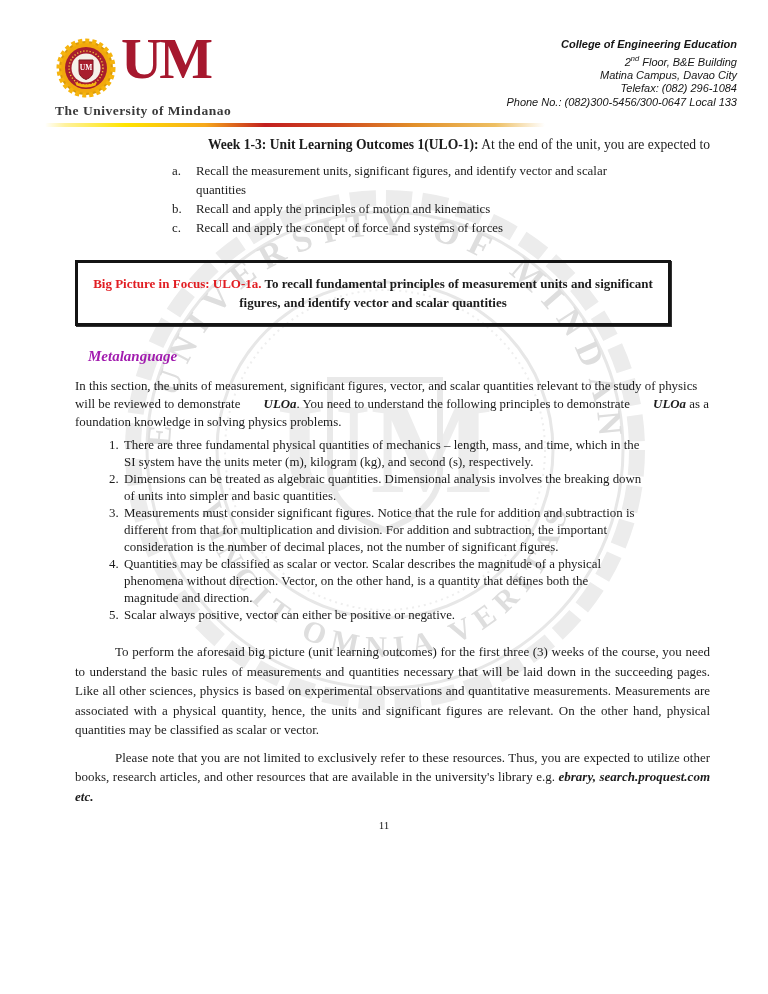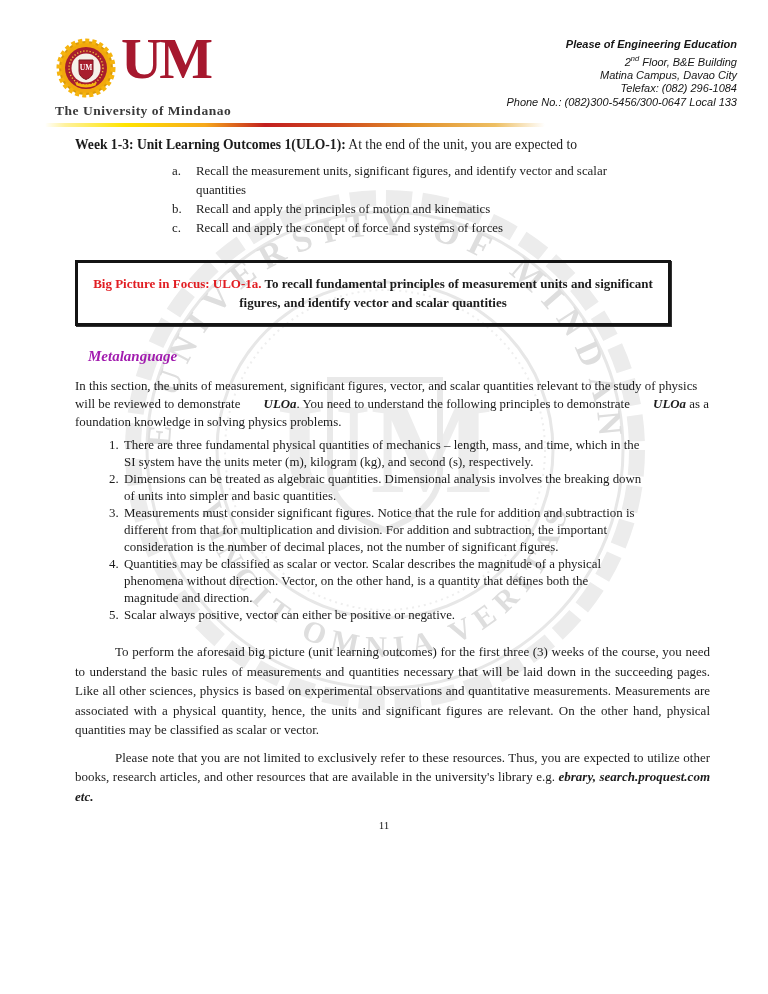--- a/index.html
+++ b/index.html
@@ -17,21 +17,21 @@
   .um-letters{font-size:57px;line-height:0.82;font-weight:bold;color:#a6182e;letter-spacing:-3px;margin-left:4px;font-family:"Liberation Serif",serif;}
   .logo-caption{font-size:13.5px;font-weight:bold;color:#3a3a3a;margin-top:3px;letter-spacing:0.5px;}
   .contact{font-family:"Liberation Sans",sans-serif;font-style:italic;font-size:11px;line-height:13.6px;text-align:right;color:#161616;margin-top:2px;}
   .contact .c1{font-weight:bold;}
   .contact sup{font-size:7.5px;}
   .grad-line{margin:4px 0 0 45px;width:500px;height:4px;border-radius:2px;
     background:linear-gradient(90deg,rgba(255,250,200,0) 0%,#fff29e 4%,#ffe400 16%,#f6a81c 32%,#c21f1f 44%,#cf481f 58%,#e2902a 74%,#eebf63 90%,rgba(238,191,99,0) 100%);}
 
   .col{padding:0 58px 0 75px;}
 
-  .week-title{margin-top:9px;font-size:13.6px;line-height:18px;}
+  .week-title{margin-top:9px;font-size:13.6px;line-height:18px;text-align:right;}
   .week-title b{font-weight:bold;}
 
   .outcomes{margin:8px 0 0 97px;font-size:12.9px;line-height:19px;}
   .outcome-row{display:flex;}
   .outcome-letter{width:24px;flex:0 0 24px;}
   .outcome-text{max-width:440px;}
 
   .big-box{margin-top:22px;width:582px;border:3px solid #141414;box-shadow:1px 1px 0 #333;
     padding:11px 4px;text-align:center;font-weight:bold;font-size:13px;line-height:19px;}
   .big-box .red{color:#e11d22;}
@@ -89,21 +89,21 @@
           <path d="M 24 24 h 14 v 11 q 0 6 -7 8.5 q -7 -2.5 -7 -8.5 z" fill="#a81e2d" stroke="#7e1622" stroke-width="1"></path>
           <text x="31" y="34" text-anchor="middle" font-family="Liberation Serif, serif" font-size="7.5" font-weight="bold" fill="#ffffff">UM</text>
           <path d="M 20 46 q 11 5 22 0 l -1.5 3.5 q -9.5 4 -19 0 z" fill="#f6b40e"></path>
         </svg>
         <div class="um-letters">UM</div>
       </div>
       <div class="logo-caption">The University of Mindanao</div>
     </div>
 
     <div class="contact">
-      <div class="c1">Please of Engineering Education</div>
+      <div class="c1">College of Engineering Education</div>
       <div><span>2</span><sup>nd</sup><span> Floor, B&amp;E Building</span></div>
       <div>Matina Campus, Davao City</div>
       <div>Telefax: (082) 296-1084</div>
       <div>Phone No.: (082)300-5456/300-0647 Local 133</div>
     </div>
   </div>
 
   <div class="grad-line"></div>
 
   <div class="col">

